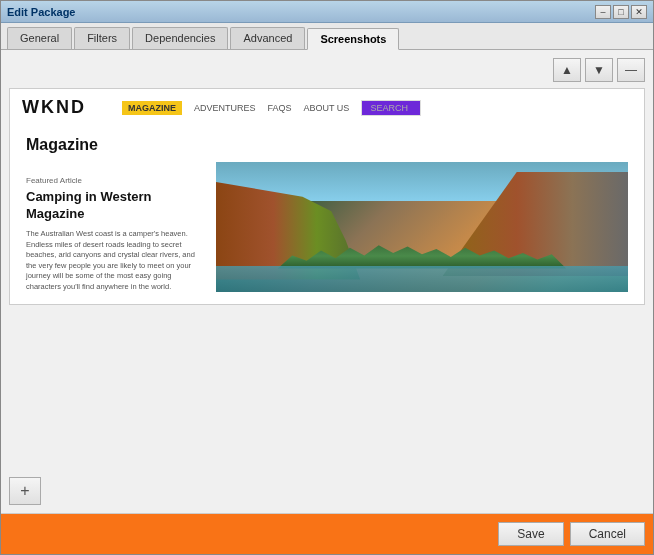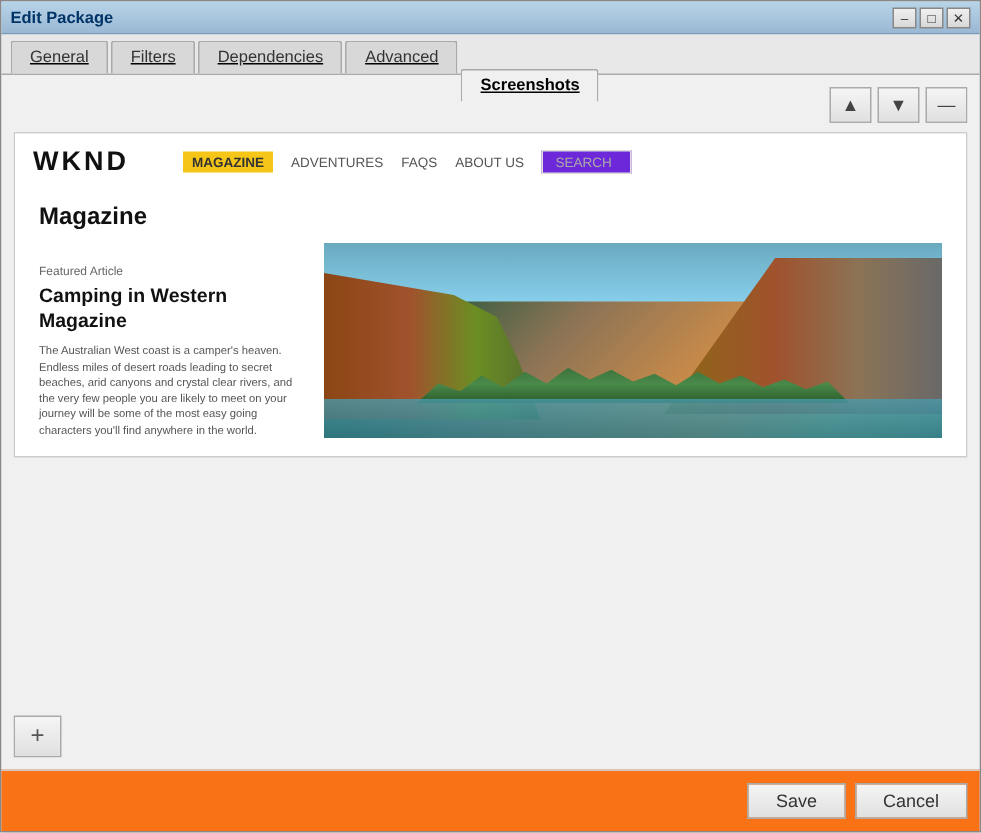--- a/index.html
+++ b/index.html
@@ -50,40 +50,39 @@
       align-items: center;
       justify-content: center;
       cursor: pointer;
       color: #333;
     }
     .tabs-bar {
       background: #e8e8e8;
       display: flex;
       padding: 4px 6px 0 6px;
       border-bottom: 1px solid #aaa;
-      text-decoration: underline;
     }
     .tab {
       padding: 4px 12px;
       border: 1px solid #aaa;
       border-bottom: none;
       background: #d8d8d8;
       cursor: pointer;
       font-size: 11px;
       color: #333;
       margin-right: 2px;
       border-radius: 2px 2px 0 0;
     }
     .tab.active {
       background: #f0f0f0;
       font-weight: bold;
       color: #000;
       border-bottom: 1px solid #f0f0f0;
       position: relative;
-      top: 19px;
+      top: 1px;
     }
     .content-area {
       flex: 1;
       background: #f0f0f0;
       padding: 8px;
       display: flex;
       flex-direction: column;
       overflow: hidden;
     }
     .screenshots-container {

